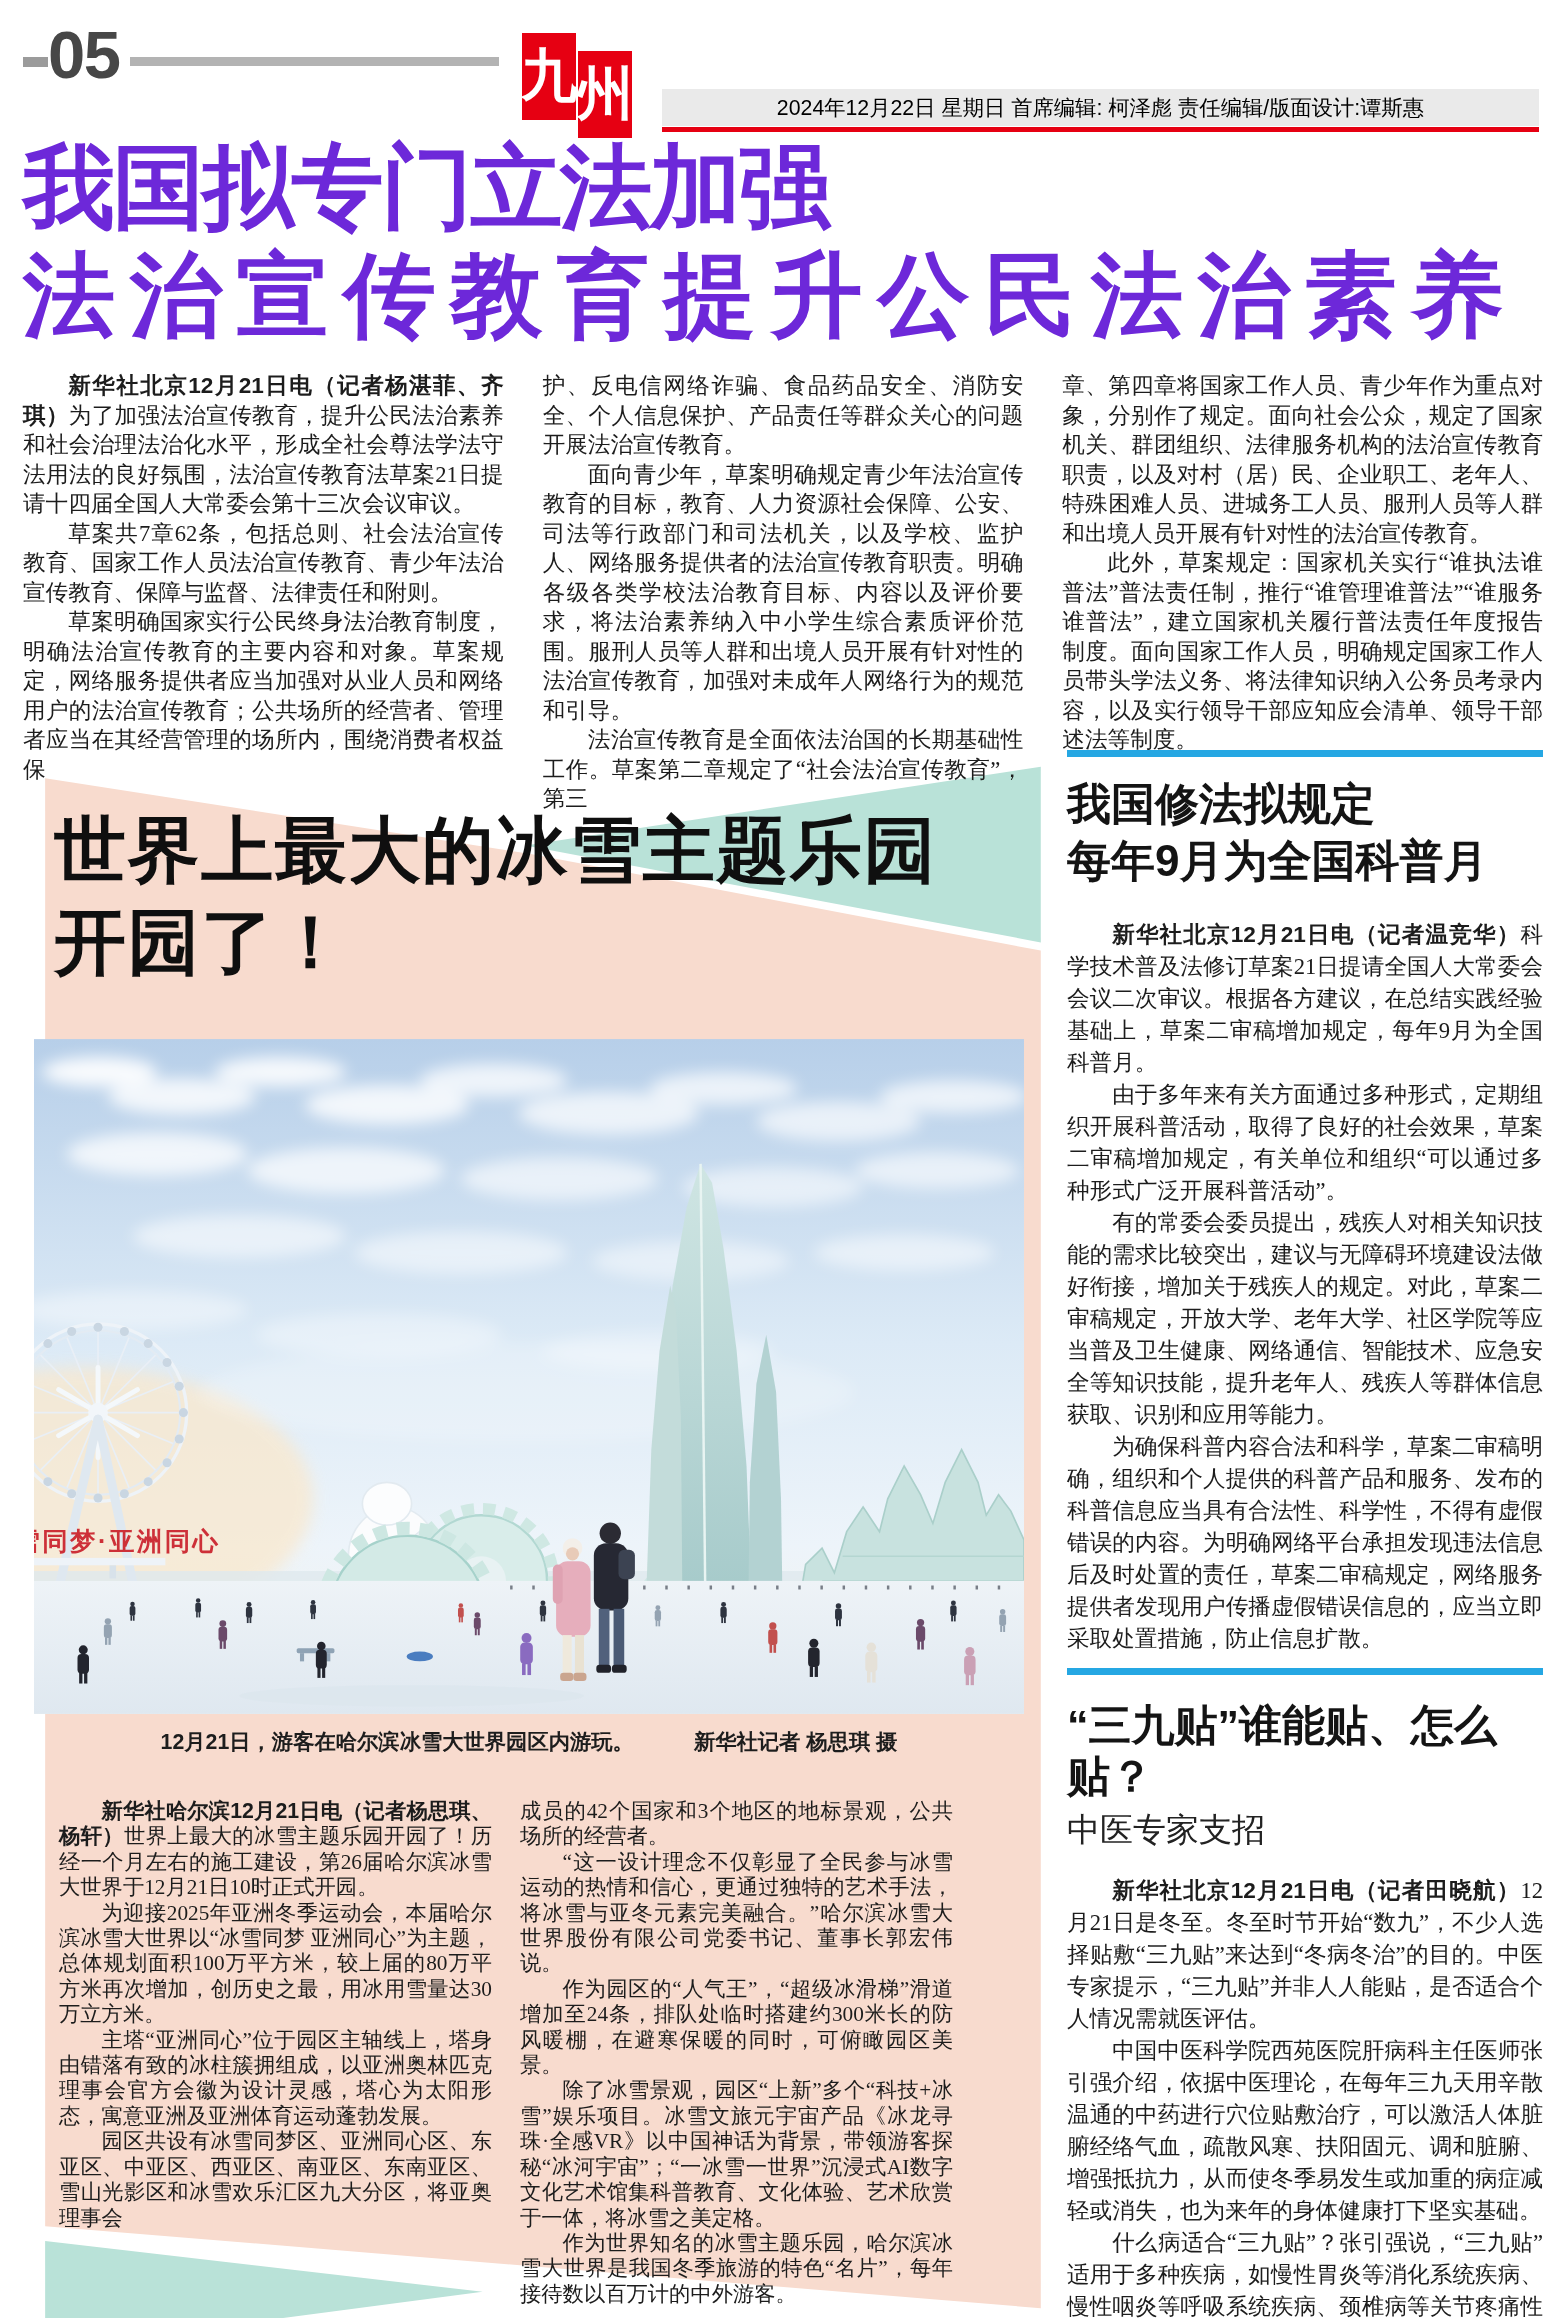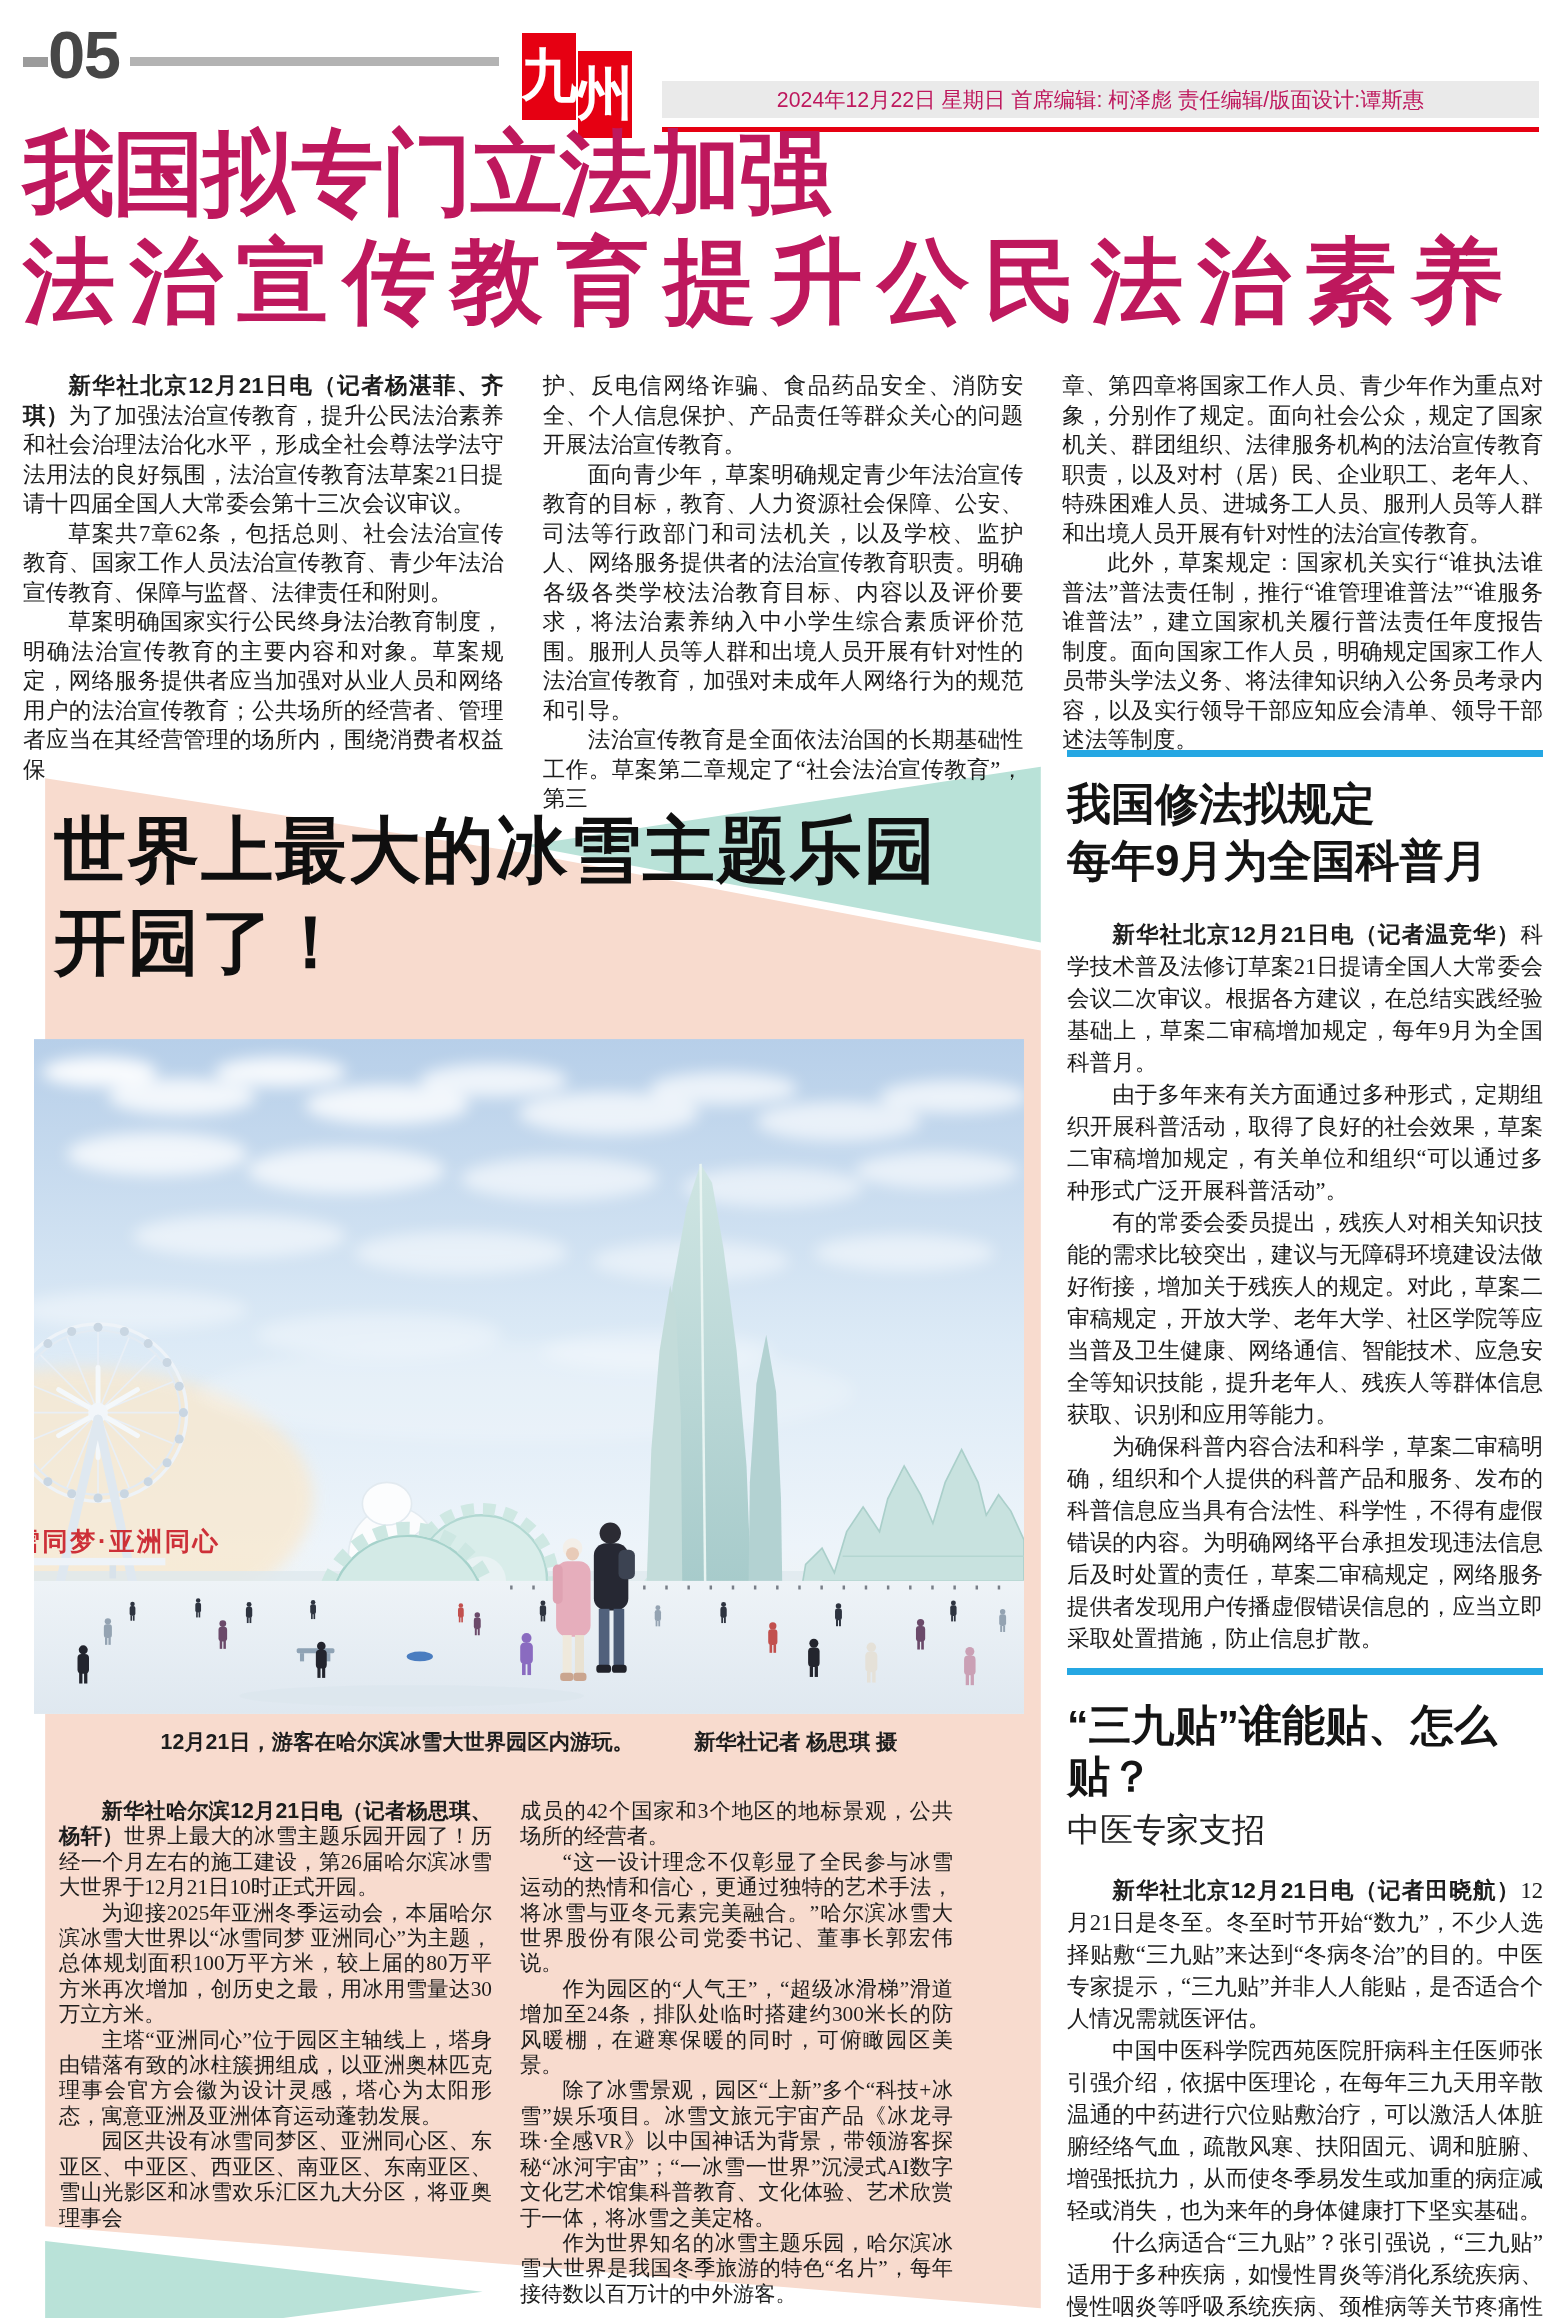--- a/index.html
+++ b/index.html
@@ -9,26 +9,26 @@
   .sans{font-family:"Liberation Sans",sans-serif;}
 
   
   .pagenum-dash{left:23px;top:57px;width:24.6px;height:9.8px;background:#9b9b9b;}
   .pagenum{left:48px;top:21.3px;font-size:67px;font-weight:700;color:#474747;line-height:1;letter-spacing:-1.6px;}
   .head-rule{left:130px;top:57px;width:369px;height:9px;background:#b3b3b3;}
   .logo-box{width:54px;height:87px;background:#e60012;color:#fff;display:flex;align-items:center;justify-content:center;
             font-size:57px;font-family:"DejaVu Serif",serif;font-weight:700;}
   .logo1{left:522px;top:33px;}
   .logo2{left:578px;top:51px;}
-  .datebar{left:662px;top:81px;width:877px;height:37px;background:#eaeaea;display:flex;align-items:center;justify-content:center;
-           font-size:21.3px;color:#be185d;}
+  .datebar{left:662px;top:89px;width:877px;height:37px;background:#eaeaea;display:flex;align-items:center;justify-content:center;
+           font-size:21.3px;color:#000000;}
   .redline{left:662px;top:127px;width:877px;height:4.9px;background:#e60012;}
 
   
-  .lead-hl{left:23px;top:119px;color:#be185d;font-weight:900;line-height:108px;}
+  .lead-hl{left:23px;top:133px;color:#6d28d9;font-weight:900;line-height:108px;}
   .lead-hl .l1{font-size:92px;letter-spacing:-2.5px;}
   .lead-hl .l2{font-size:92px;letter-spacing:14.8px;}
   .lead-cols{left:23px;top:371px;width:1520px;display:flex;gap:39px;}
   .lead-cols .col{width:481px;}
   .bodytext p{margin:0;font-size:22.6px;line-height:29.5px;text-align:justify;text-indent:2em;}
   .bodytext p.noindent{text-indent:0;}
   .bodytext .lead{font-family:"Liberation Sans",sans-serif;font-weight:700;}
 
   
   .feature-hl{left:54px;top:804px;color:#0f0f0f;font-weight:900;line-height:92px;}

